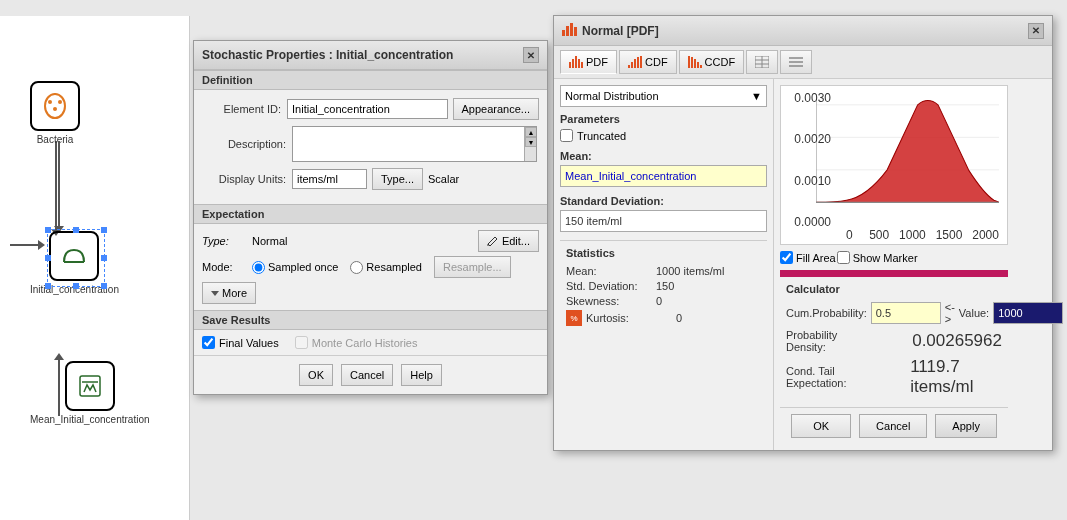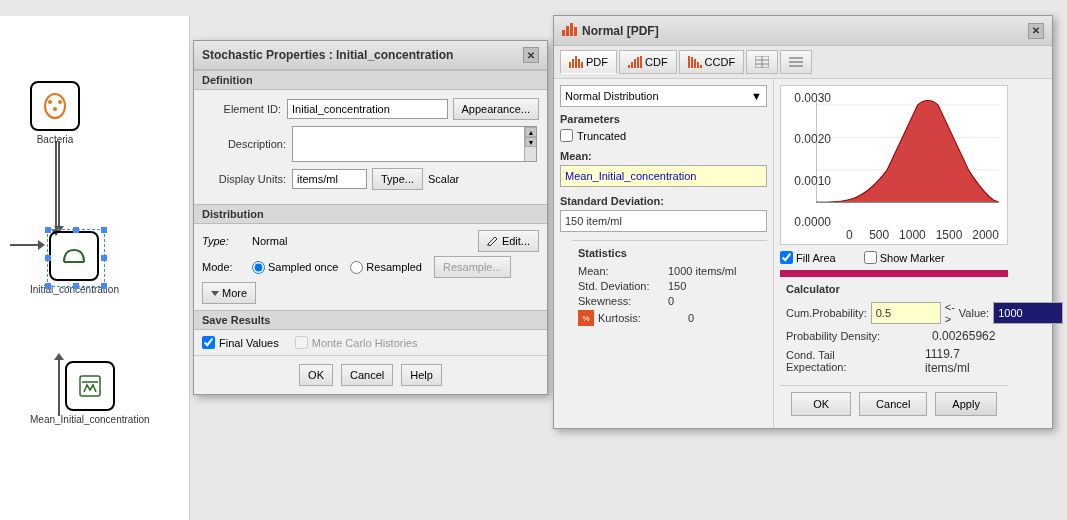--- a/index.html
+++ b/index.html
@@ -382,21 +382,21 @@
       bottom: 2px;
       left: 35px;
       right: 8px;
       display: flex;
       justify-content: space-between;
     }
 
     .fill-area-row {
       display: flex;
       align-items: center;
-      gap: 28px;
+      gap: 1px;
       margin: 6px 0;
       font-size: 11px;
     }
 
     .checkbox-with-label {
       display: flex;
       align-items: center;
       gap: 3px;
     }
 
@@ -446,21 +446,21 @@
       padding: 0 4px;
       color: white;
     }
 
     .arrow-symbol {
       font-size: 11px;
       color: #333;
     }
 
     .calc-value {
-      font-size: 12px;
+      font-size: 17px;
       color: #333;
       padding-left: 42px;
     }
 
     .dialog-btn-row {
       display: flex;
       justify-content: center;
       gap: 8px;
       padding: 6px;
       border-top: 1px solid #ccc;
@@ -477,21 +477,20 @@
     }
 
     .small-btn.apply {
       background: linear-gradient(to bottom, #f0f0f0, #d8d8d8);
     }
 
     
     .stats-section {
       padding: 6px;
       border-top: 1px solid #ccc;
-      margin-left: 12px;
     }
 
     .stats-header {
       font-weight: bold;
       font-size: 11px;
       margin-bottom: 6px;
       color: #333;
     }
 
     .stats-row {
@@ -610,21 +609,21 @@
       </div>
     </div>
     <div class="form-row">
       <span class="form-label">Display Units:</span>
       <input class="form-input" style="width: 75px;" type="text" value="items/ml">
       <button class="type-btn" style="margin-left:5px;">Type...</button>
       <span style="margin-left:5px; font-size:11px;">Scalar</span>
     </div>
   </div>
 
-  <div class="section-header">Distribution</div>
+  <div class="section-header">Expectation</div>
 
   <div class="dist-section">
     <div class="dist-row" style="margin-top:6px;">
       <span style="width:50px; font-size:11px;font-style:italic;">Type:</span>
       <span style="font-size:11px; margin-right:8px;">Normal</span>
       <button class="edit-btn" style="margin-left:auto; display:flex; align-items:center; gap:3px;">
         <svg width="12" height="12" viewBox="0 0 12 12">
           <path d="M1 9 L3 11 L10 4 L8 2 Z" fill="none" stroke="#333" stroke-width="1"></path>
           <line x1="1" y1="9" x2="1" y2="11" stroke="#333" stroke-width="1"></line>
         </svg>

